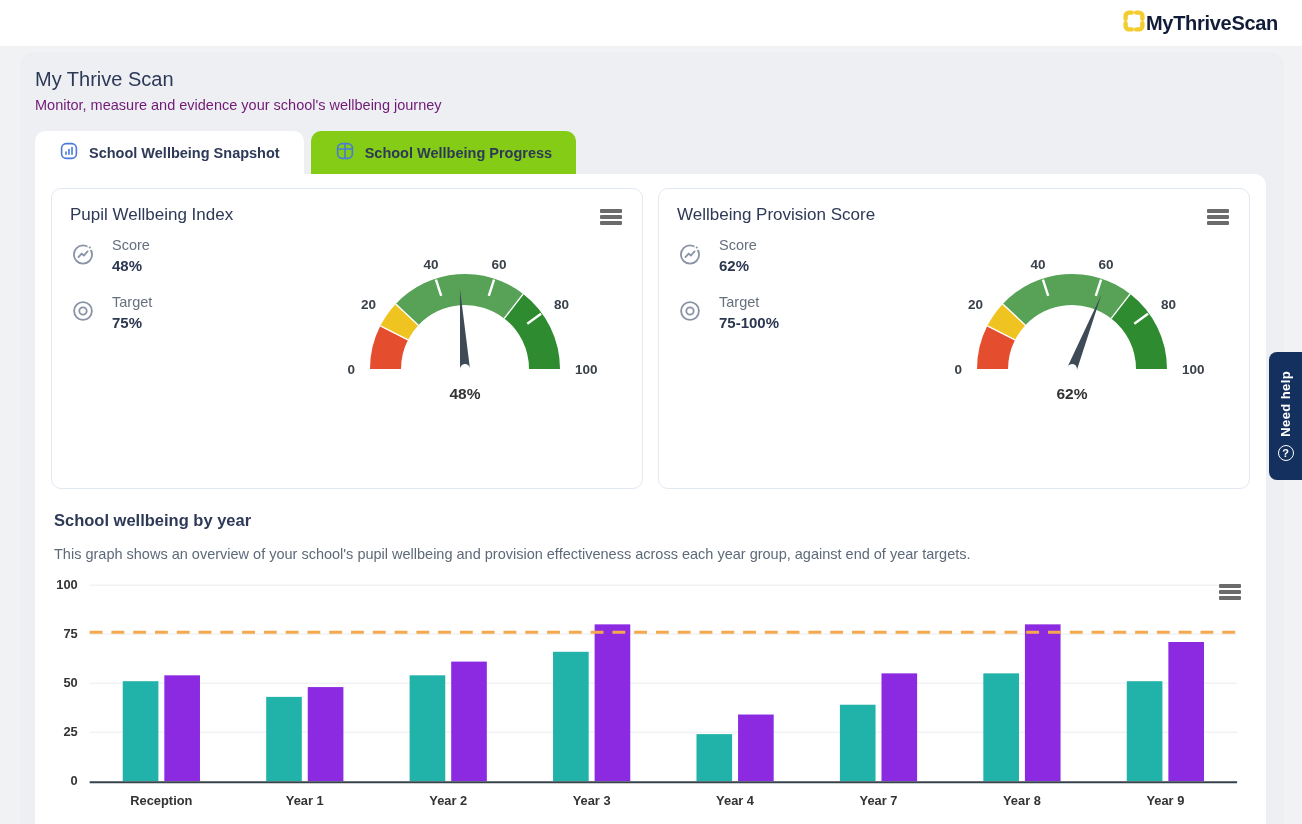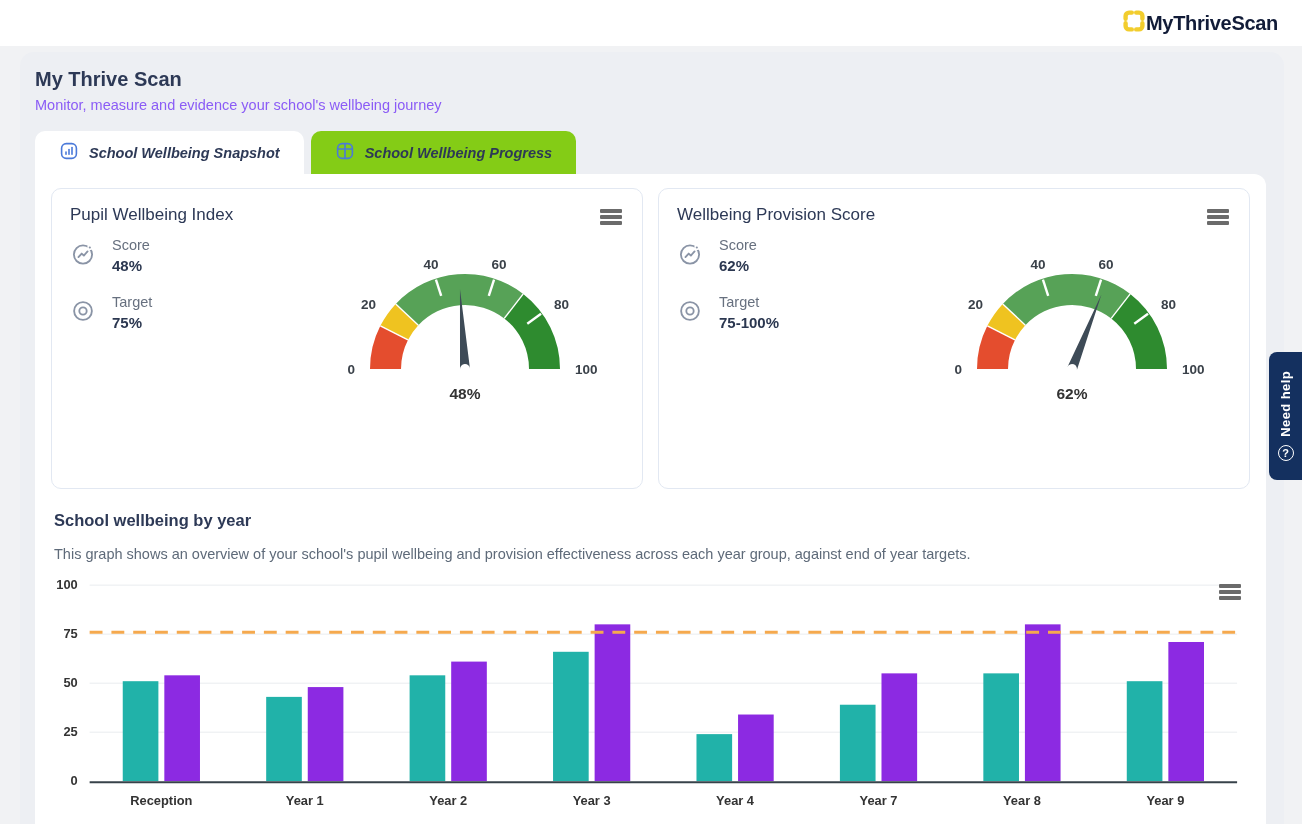--- a/index.html
+++ b/index.html
@@ -3,25 +3,25 @@
 <meta charset="utf-8">
 <style>
   * { margin:0; padding:0; box-sizing:border-box; }
   html,body { width:1302px; height:824px; overflow:hidden; background:#f1f2f4;
     font-family:"Liberation Sans", sans-serif; }
   .topbar { height:46px; background:#ffffff; display:flex; align-items:center; justify-content:flex-end; padding-right:24px; }
   .brand { display:flex; align-items:center; gap:0; }
   .brand-name { font-size:20px; font-weight:800; color:#121c38; letter-spacing:-0.3px; }
   .outer-panel { margin:6px 18px 0 20px; background:#edeff3; border-radius:14px 14px 0 0; padding:16px 0 0 0; height:778px; }
   .page-head { padding:0 16px 0 15px; }
-  .page-title { font-size:20px; font-weight:700; color:#2d3956; }
-  .page-sub { font-size:14.5px; color:#8b5cf6; margin-top:6px; }
+  .page-title { font-size:20px; font-weight:400; color:#2d3956; }
+  .page-sub { font-size:14.5px; color:#701a75; margin-top:6px; }
   .tabs { display:flex; gap:7px; margin:18px 18px 0 15px; }
   .tab { height:43px; display:flex; align-items:center; gap:10px; padding:0 24px; border-radius:10px 10px 0 0;
-    font-size:14.5px; font-weight:700; color:#2d3956; cursor:pointer;font-style:italic; }
+    font-size:14.5px; font-weight:700; color:#2d3956; cursor:pointer; }
   .tab.active { background:#ffffff; }
   .tab.inactive { background:#84cc16;align-items:center; }
   .content-panel { background:#ffffff; margin:0 18px 0 15px; border-radius:0 12px 0 0; padding:14px 16px 10px 16px; height:652px; }
   .cards-row { display:flex; gap:15px; }
   .card { flex:1; border:1px solid #e2e8f2; border-radius:10px; padding:16px 18px; height:301px; background:#fff; position:relative; }
   .card-title { font-size:17px; font-weight:400; color:#2d3956; }
   .burger { position:absolute; top:20px; right:20px; width:22px; display:flex; flex-direction:column; gap:2.5px; cursor:pointer; }
   .burger i { display:block; height:3.5px; background:#6b6b6b; border-radius:1px; }
   .card-body { display:flex; margin-top:4px; }
   .stats { width:235px; display:flex; flex-direction:column; gap:20px; margin-top:8px; }

